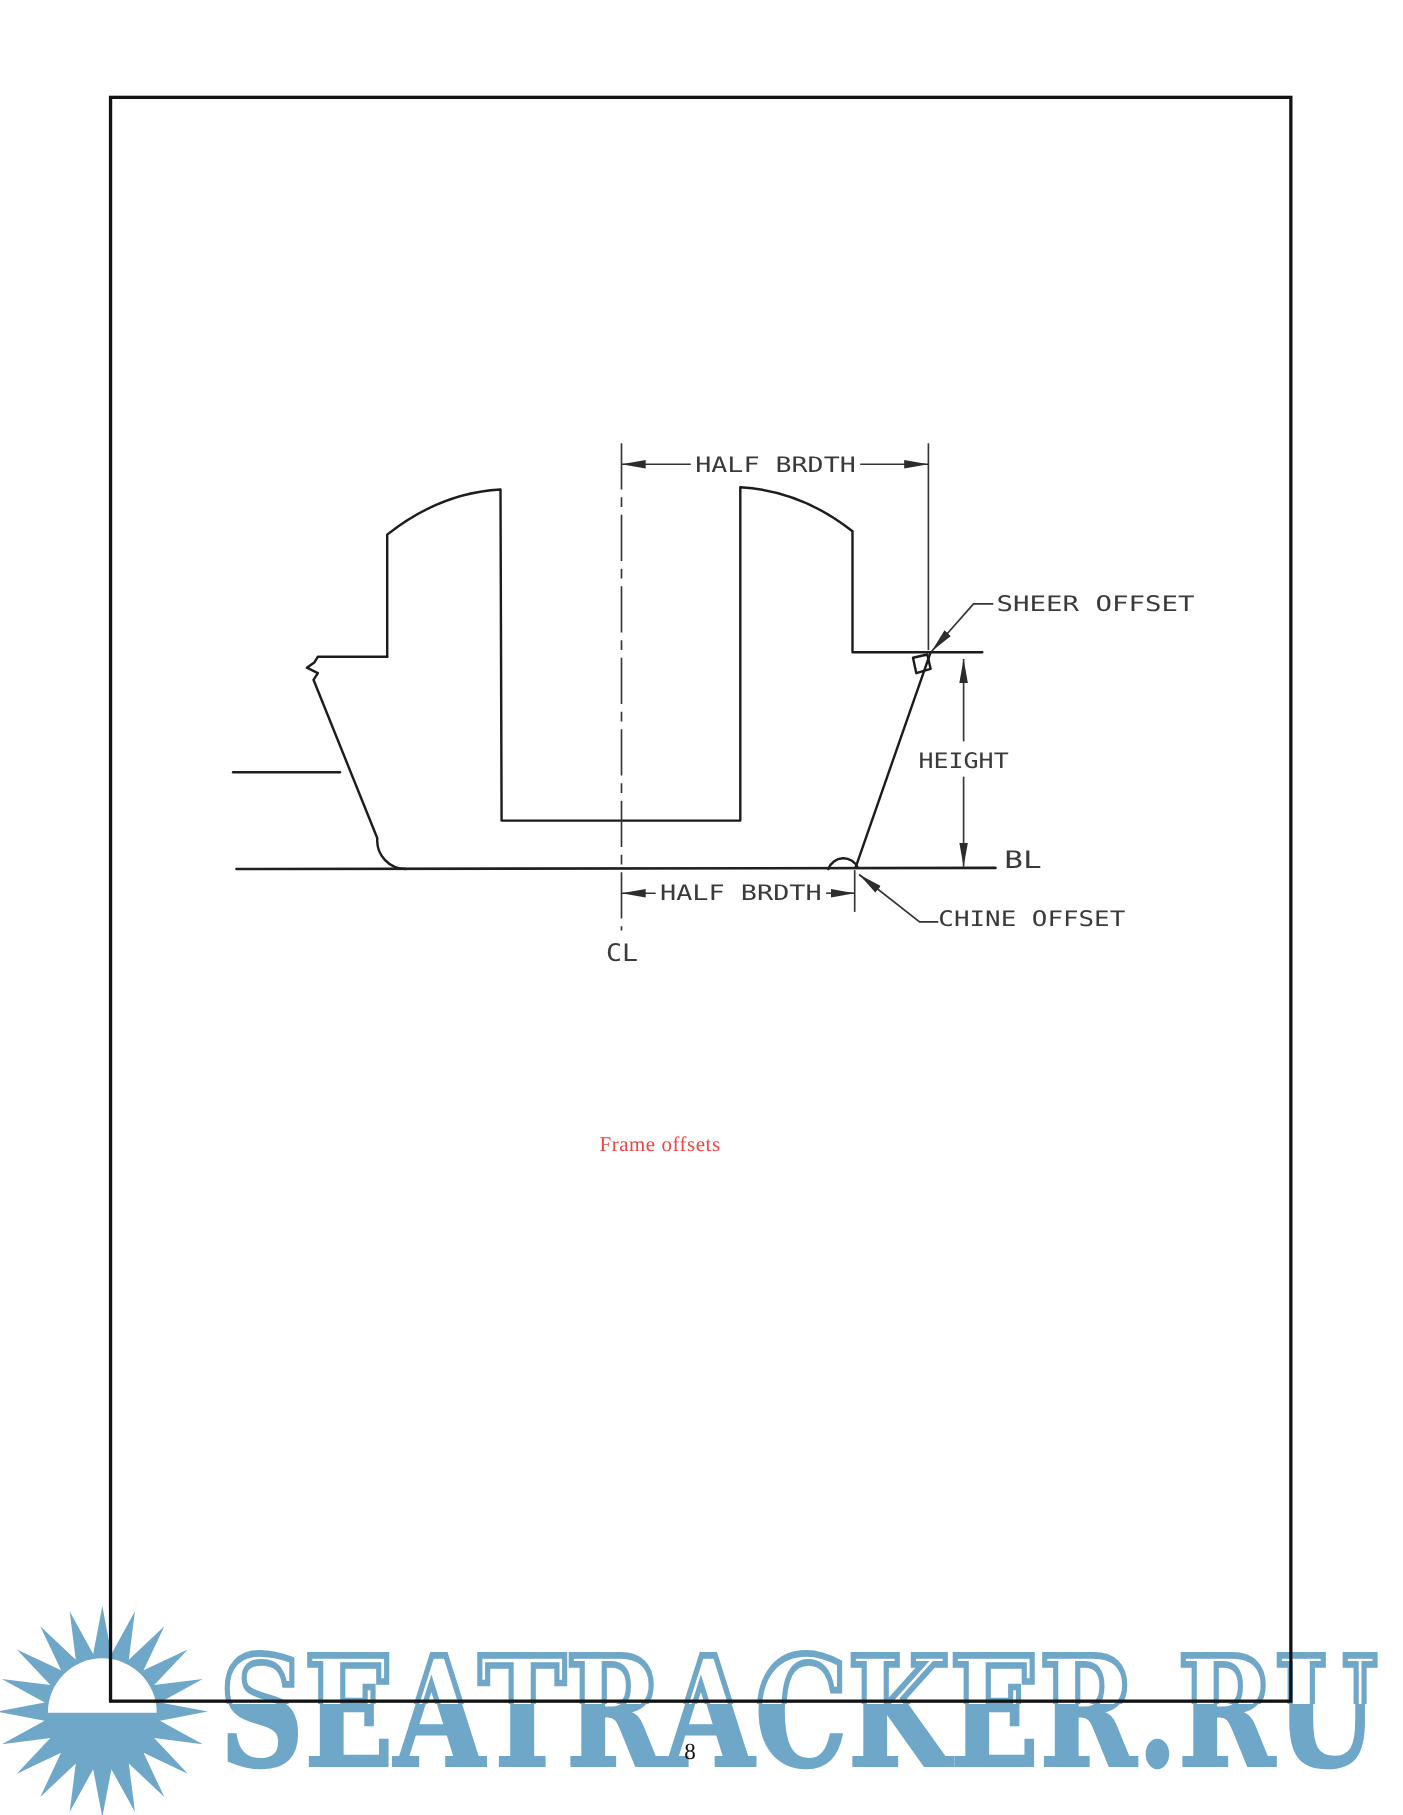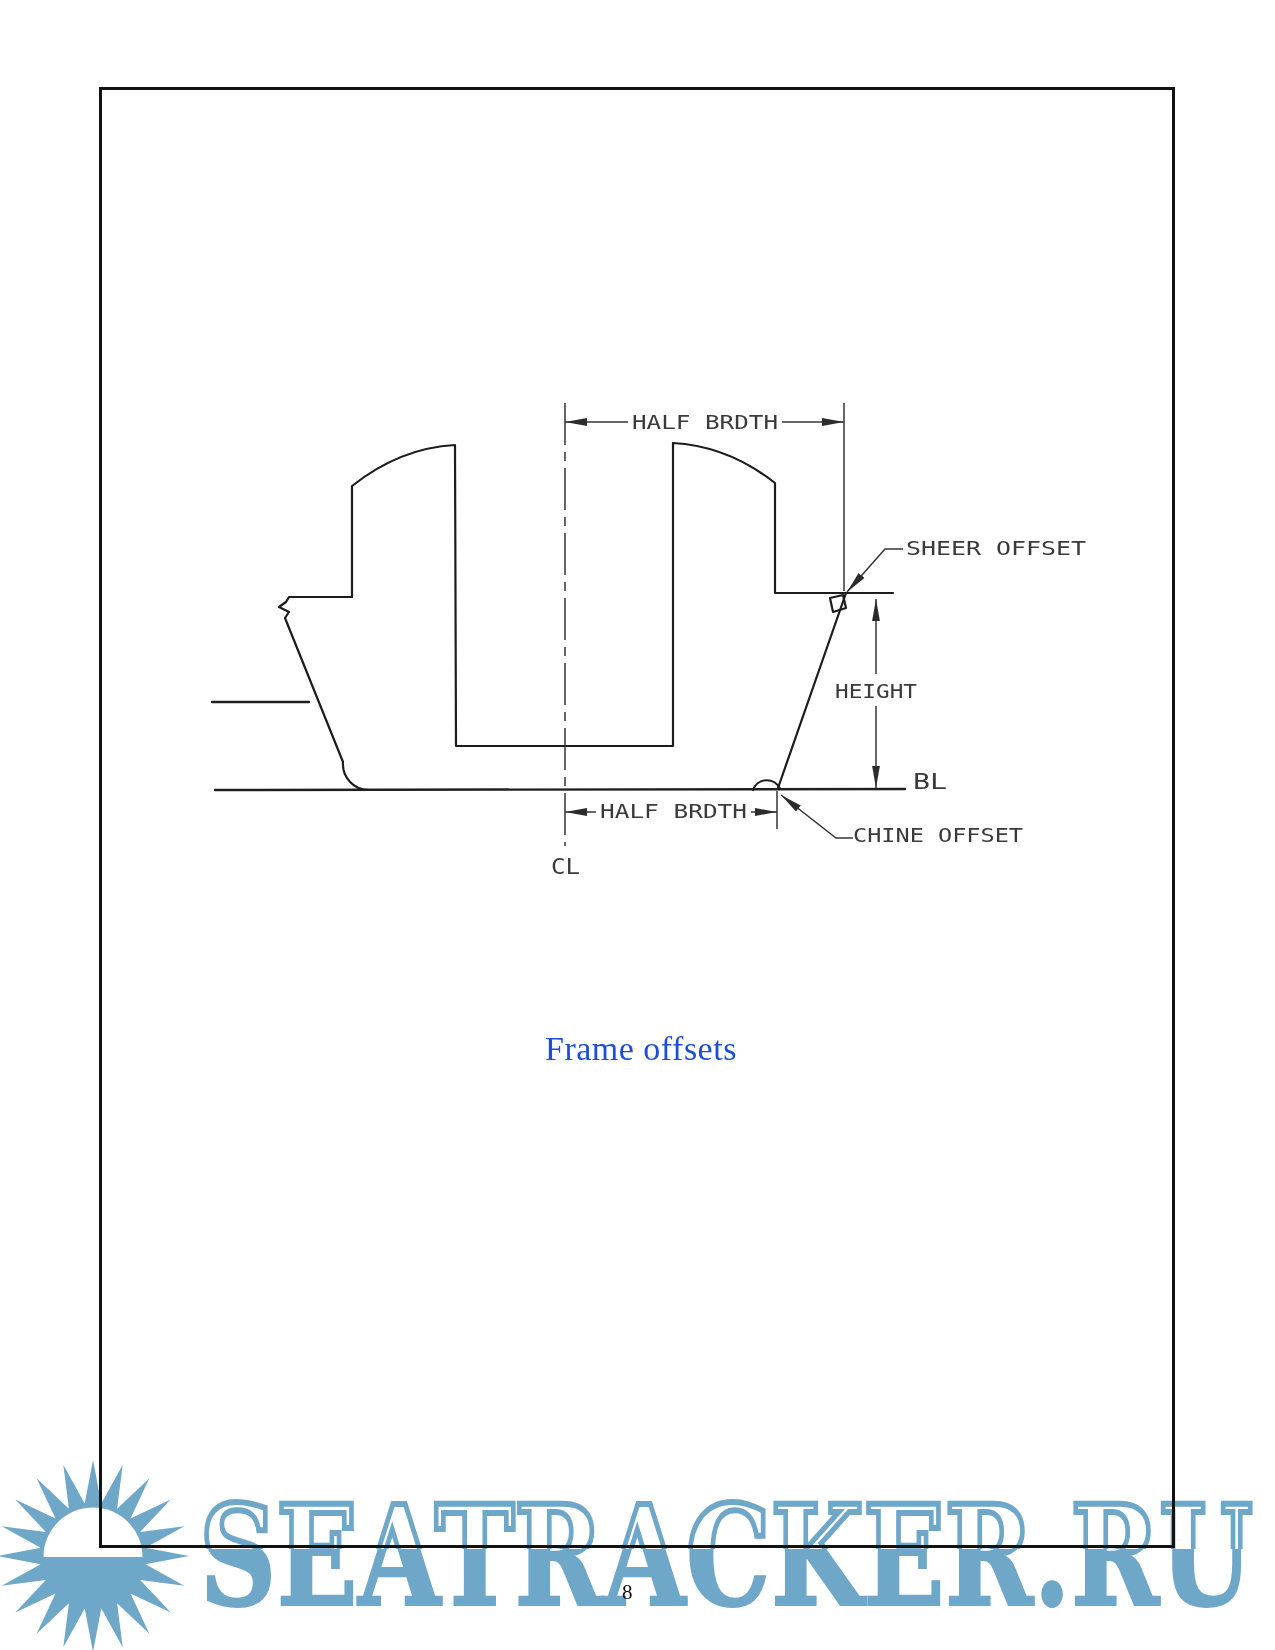--- a/index.html
+++ b/index.html
@@ -16,21 +16,21 @@
     width:1070px;height:1455px;
     border:3px solid #121212;
     z-index:3;
     pointer-events:none;
   }
   .wm-svg{position:absolute;left:0;top:0;z-index:1;}
   .diagram-svg{position:absolute;left:0;top:0;z-index:2;}
   .caption{
     position:absolute;left:545px;top:1030px;
     font-family:"Liberation Serif", serif;
-    font-size:34px;color:#1d4ed8;
+    font-size:19px;color:#ef4444;
     letter-spacing:0.5px;
     z-index:4;white-space:nowrap;
   }
   .page-number{
     position:absolute;left:622px;top:1580px;
     font-family:"Liberation Serif", serif;
     font-size:21px;color:#101010;
     z-index:4;
   }
   .cad-label{

